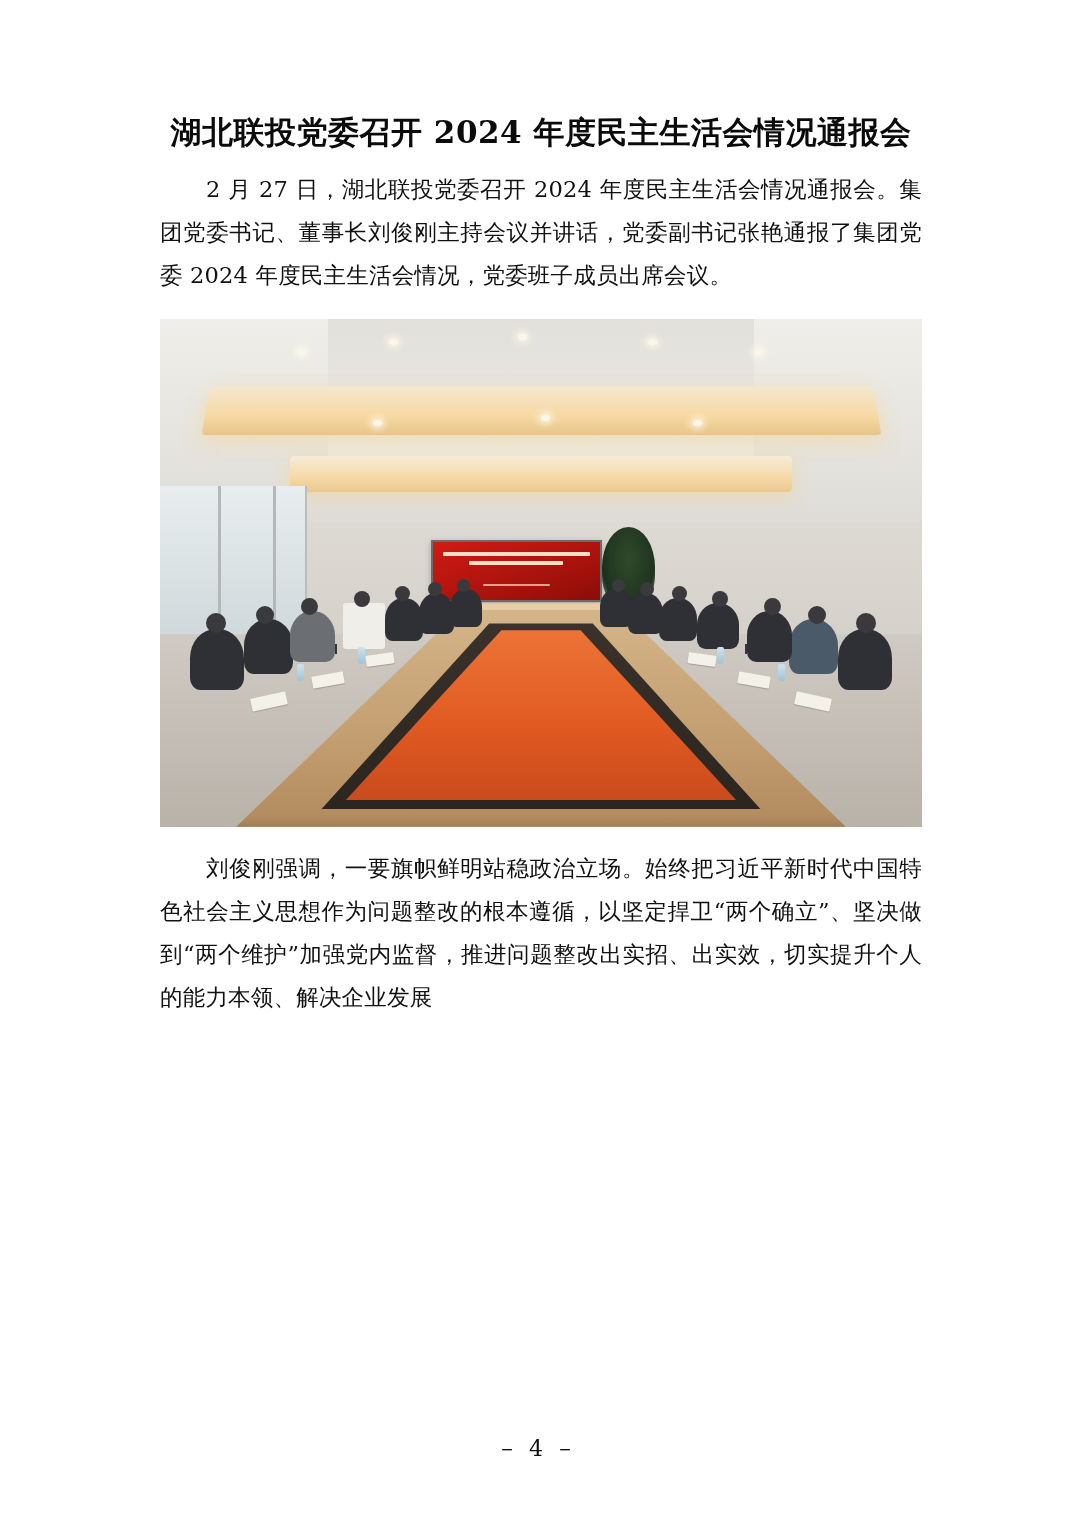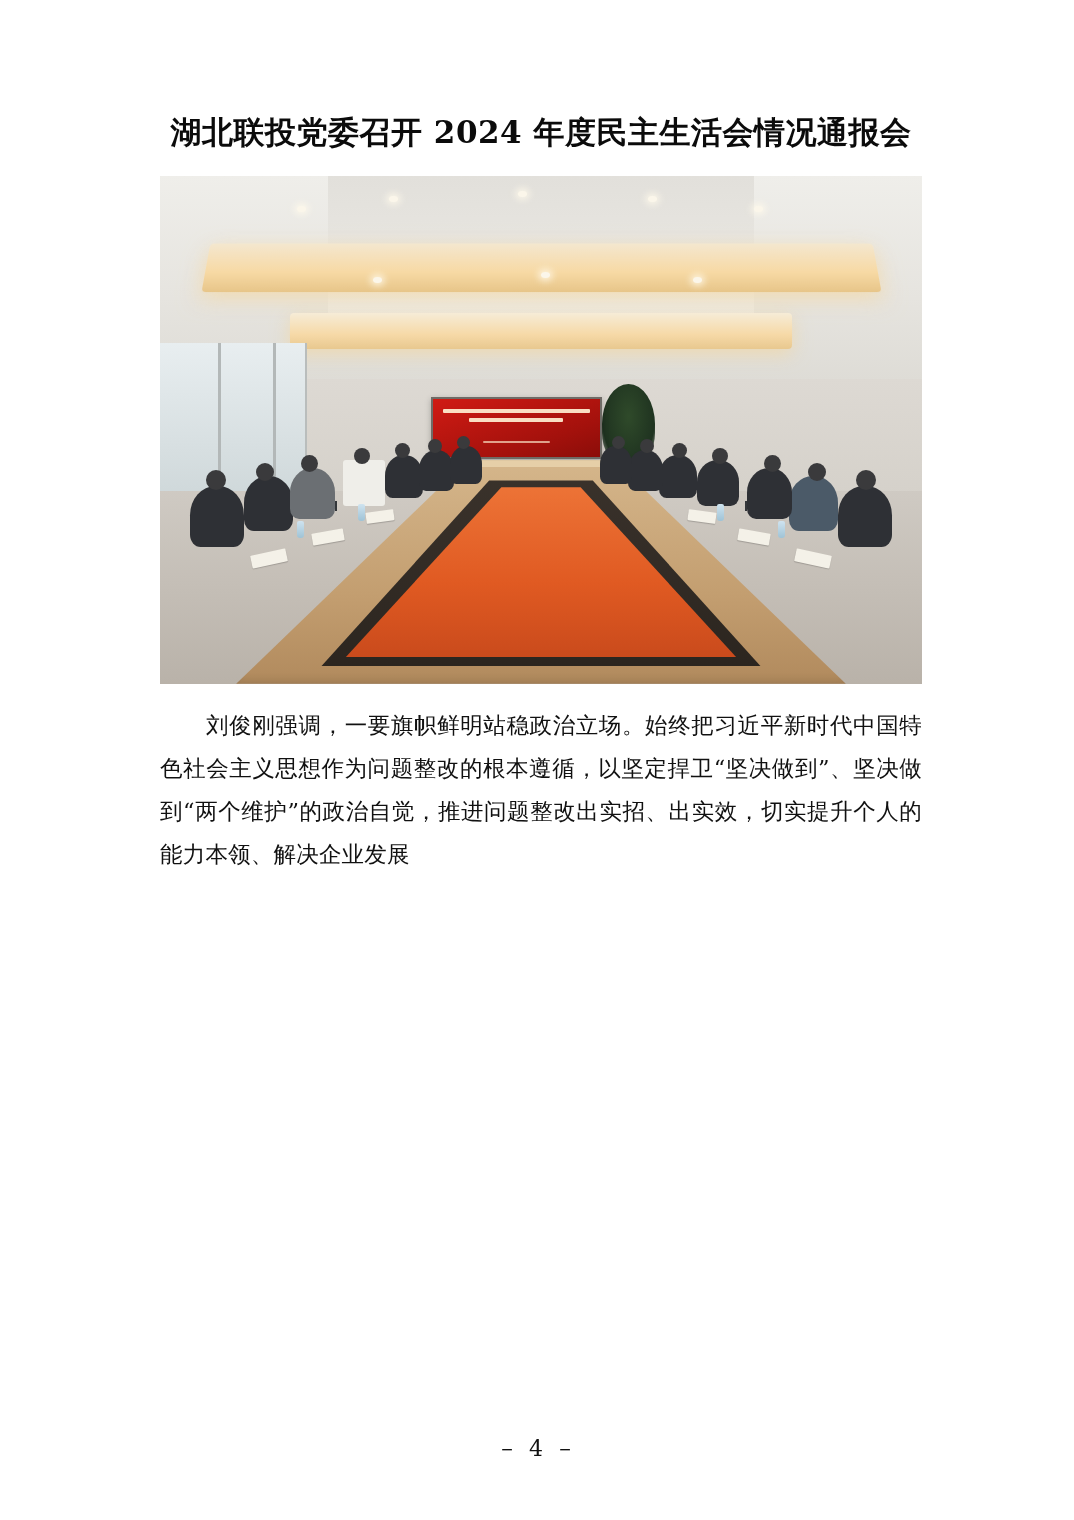--- a/index.html
+++ b/index.html
@@ -177,20 +177,21 @@
 </style>
 </head>
 <body>
 
 <div class="page">
 
   <div class="content">
 
     <h1 class="doc-title">湖北联投党委召开 2024 年度民主生活会情况通报会</h1>
 
+    <p class="para">2 月 27 日，湖北联投党委召开 2024 年度民主生活会情况通报会。集团党委书记、董事长刘俊刚主持会议并讲话，党委副书记张艳通报了集团党委 2024 年度民主生活会情况，党委班子成员出席会议。</p>
 
     <div class="figure">
       <div class="ph">
         <div class="ceiling"></div>
         <div class="ceil-slab"></div>
         <div class="cove1"></div>
         <div class="cove2"></div>
 
         <div class="downlight" style="left:18%; top:6%"></div>
         <div class="downlight" style="left:30%; top:4%"></div>
@@ -260,17 +261,17 @@
         <div class="paper" style="right:27%; top:66%; width:28px; height:11px; transform:rotate(8deg)"></div>
         <div class="bottle" style="left:18%; top:68%"></div>
         <div class="bottle" style="left:26%; top:64.5%"></div>
         <div class="bottle" style="right:18%; top:68%"></div>
         <div class="bottle" style="right:26%; top:64.5%"></div>
         <div class="mic" style="left:23%; top:64%; height:10px"></div>
         <div class="mic" style="right:23%; top:64%; height:10px"></div>
       </div>
     </div>
 
-    <p class="para">刘俊刚强调，一要旗帜鲜明站稳政治立场。始终把习近平新时代中国特色社会主义思想作为问题整改的根本遵循，以坚定捍卫“坚决做到”、坚决做到“两个维护”的政治自觉，推进问题整改出实招、出实效，切实提升个人的能力本领、解决企业发展</p>
+    <p class="para">刘俊刚强调，一要旗帜鲜明站稳政治立场。始终把习近平新时代中国特色社会主义思想作为问题整改的根本遵循，以坚定捍卫“两个确立”、坚决做到“两个维护”加强党内监督，推进问题整改出实招、出实效，切实提升个人的能力本领、解决企业发展</p>
   </div>
 
   <div class="footer">－ 4 －</div>
 </div>
 
 </body></html>

